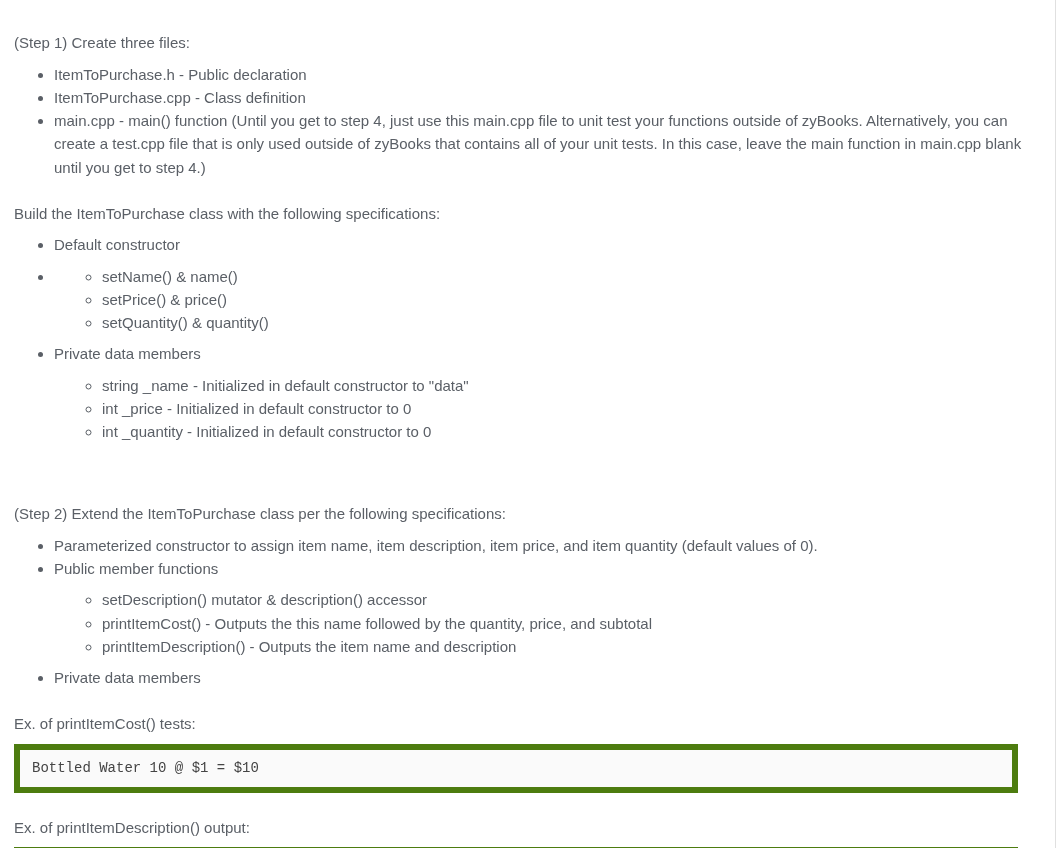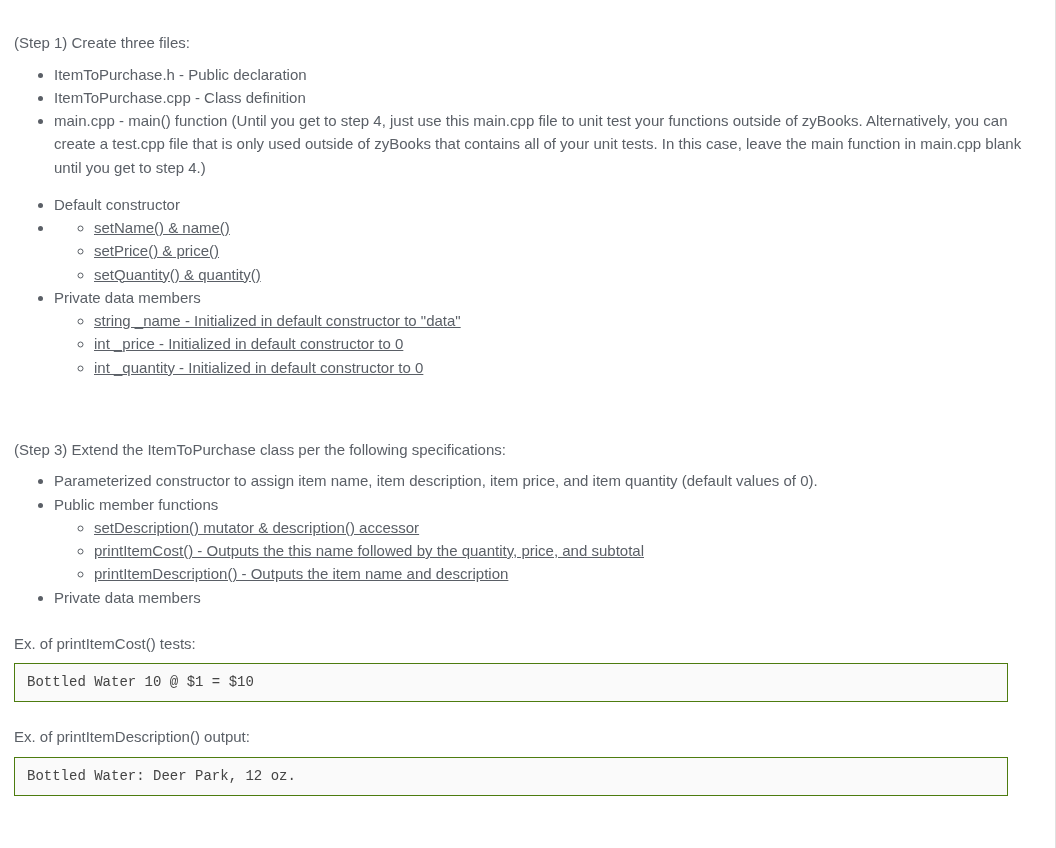--- a/index.html
+++ b/index.html
@@ -26,33 +26,32 @@
     margin: 6px 0 14px 0;
     padding-left: 40px;
   }
   ul.outer > li {
     margin: 0;
     padding: 0 0 0 0;
     line-height: 1.55;
   }
   ul.inner {
     list-style-type: circle;
-    margin: 0;
+    margin: 8px;
     padding-left: 40px;
-    text-decoration: underline;
   }
   ul.inner > li {
     line-height: 1.55;
   }
   ul.outer > li::marker,
   ul.inner > li::marker {
     color: #5a5f66;
   }
   .codebox {
-    border: 1px solid #4d7c0f;
+    border: 6px solid #4d7c0f;
     background: #fafafa;
     padding: 8px 12px;
     font-family: "Courier New", Courier, monospace;
     font-size: 14px;
     color: #444;
     margin: 4px 0 18px 0;
     white-space: pre;
     overflow-x: auto;
     max-width: 968px;
   }
@@ -66,20 +65,21 @@
 <div class="page">
 
   <p>(Step 1) Create three files:</p>
 
   <ul class="outer">
     <li>ItemToPurchase.h - Public declaration</li>
     <li>ItemToPurchase.cpp - Class definition</li>
     <li>main.cpp - main() function (Until you get to step 4, just use this main.cpp file to unit test your functions outside of zyBooks. Alternatively, you can create a test.cpp file that is only used outside of zyBooks that contains all of your unit tests. In this case, leave the main function in main.cpp blank until you get to step 4.)</li>
   </ul>
 
+  <p>Build the ItemToPurchase class with the following specifications:</p>
 
   <ul class="outer">
     <li>
       <span>Default constructor</span>
     </li>
     <li>
       <ul class="inner">
         <li>setName() &amp; name()</li>
         <li>setPrice() &amp; price()</li>
         <li>setQuantity() &amp; quantity()</li>
@@ -90,21 +90,21 @@
       <ul class="inner">
         <li>string _name - Initialized in default constructor to "data"</li>
         <li>int _price - Initialized in default constructor to 0</li>
         <li>int _quantity - Initialized in default constructor to 0</li>
       </ul>
     </li>
   </ul>
 
   <div class="spacer"></div>
 
-  <p>(Step 3) Extend the ItemToPurchase class per the following specifications:</p>
+  <p>(Step 2) Extend the ItemToPurchase class per the following specifications:</p>
 
   <ul class="outer">
     <li>
       <span>Parameterized constructor to assign item name, item description, item price, and item quantity (default values of 0).</span>
     </li>
     <li>
       <span>Public member functions</span>
       <ul class="inner">
         <li>setDescription() mutator &amp; description() accessor</li>
         <li>printItemCost() - Outputs the this name followed by the quantity, price, and subtotal</li>

